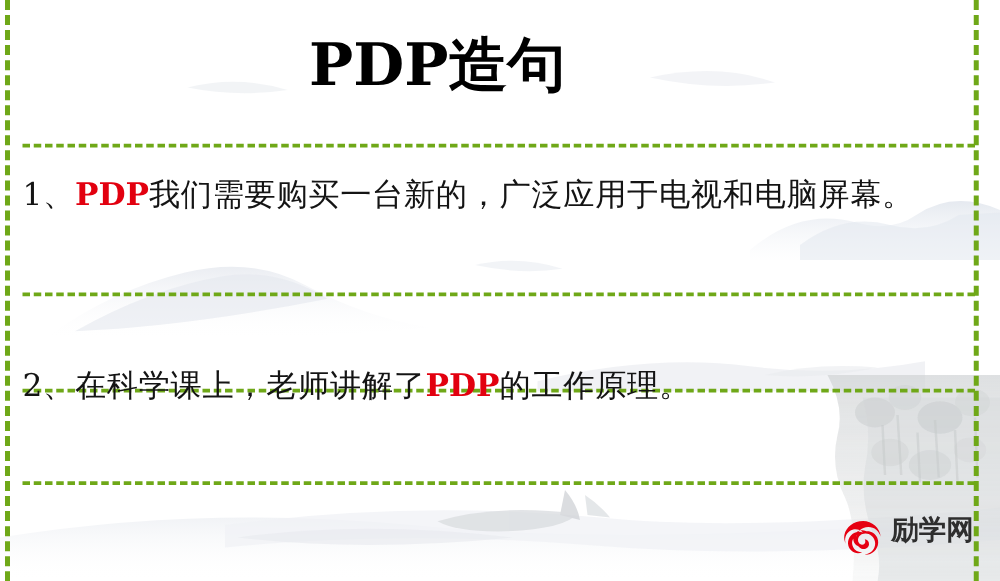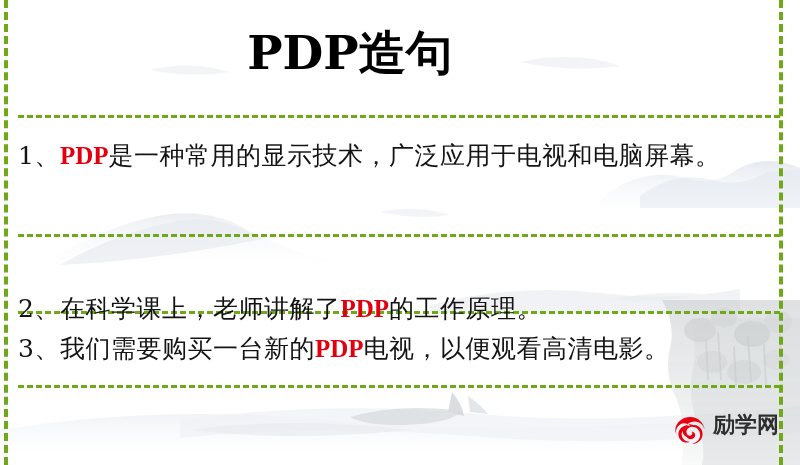--- a/index.html
+++ b/index.html
@@ -82,21 +82,20 @@
     line-height: 41px;
     color: #141414;
     z-index: 4;
     letter-spacing: 0.5px;
     font-family: "DejaVu Serif", "Liberation Serif", serif;
   }
   .sentence .kw {
     color: #e2000f;
     font-weight: 700;
     letter-spacing: 0px;
-    font-family: Liberation Serif, serif;
   }
   #s1 { top: 135px; }
   #s2 { top: 251px; margin-top: 37px; }
   #s3 { top: 328px; }
 
   
   .logo {
     position: absolute;
     left: 672px;
     top: 414px;
@@ -190,30 +189,27 @@
   <div class="frame-line frame-v left"></div>
   <div class="frame-line frame-v right"></div>
   <div class="sep" style="top:115px;"></div>
   <div class="sep" style="top:234px;"></div>
   <div class="sep" style="top:311px;"></div>
   <div class="sep" style="top:385px;"></div>
 
   <div class="title">PDP造句</div>
 
   <div class="sentence" id="s1">
-    <span>1、</span><span class="kw">PDP</span><span>是一种常用的显示技术，广泛应用于电视和电脑屏幕。</span>
+    <span>1、</span><span class="kw">PDP</span><span>我们需要购买一台新的，广泛应用于电视和电脑屏幕。</span>
   </div>
 
   <div class="sentence" id="s2">
     <span>2、</span><span>在科学课上，老师讲解了</span><span class="kw">PDP</span><span>的工作原理。</span>
   </div>
 
-  <div class="sentence" id="s3">
-    <span>3、</span><span>我们需要购买一台新的</span><span class="kw">PDP</span><span>电视，以便观看高清电影。</span>
-  </div>
 
   <div class="logo">
     <svg class="logo-mark" viewBox="0 0 40 40">
       <path d="M20.5,3.2 C28.6,3.2 35.4,9.3 36.2,17.2 C34.8,12.0 30.6,8.4 25.2,8.4
                C19.0,8.4 14.2,13.0 14.2,19.0 C14.2,21.8 15.3,24.1 17.1,25.7
                C14.0,24.9 11.8,22.2 11.8,18.8 C11.8,14.6 15.3,11.3 19.7,11.3
                C22.0,11.3 24.0,12.2 25.3,13.7 C23.9,13.0 22.4,12.7 20.8,12.9
                C25.6,11.0 31.2,13.3 33.2,18.3 C35.4,23.9 32.5,30.2 26.8,32.4
                C25.1,33.0 23.4,33.2 21.8,33.0 C28.2,32.0 32.4,26.6 31.0,21.0
                C30.0,17.0 26.6,14.3 22.7,14.2 C19.0,14.1 16.0,16.7 16.0,20.0

